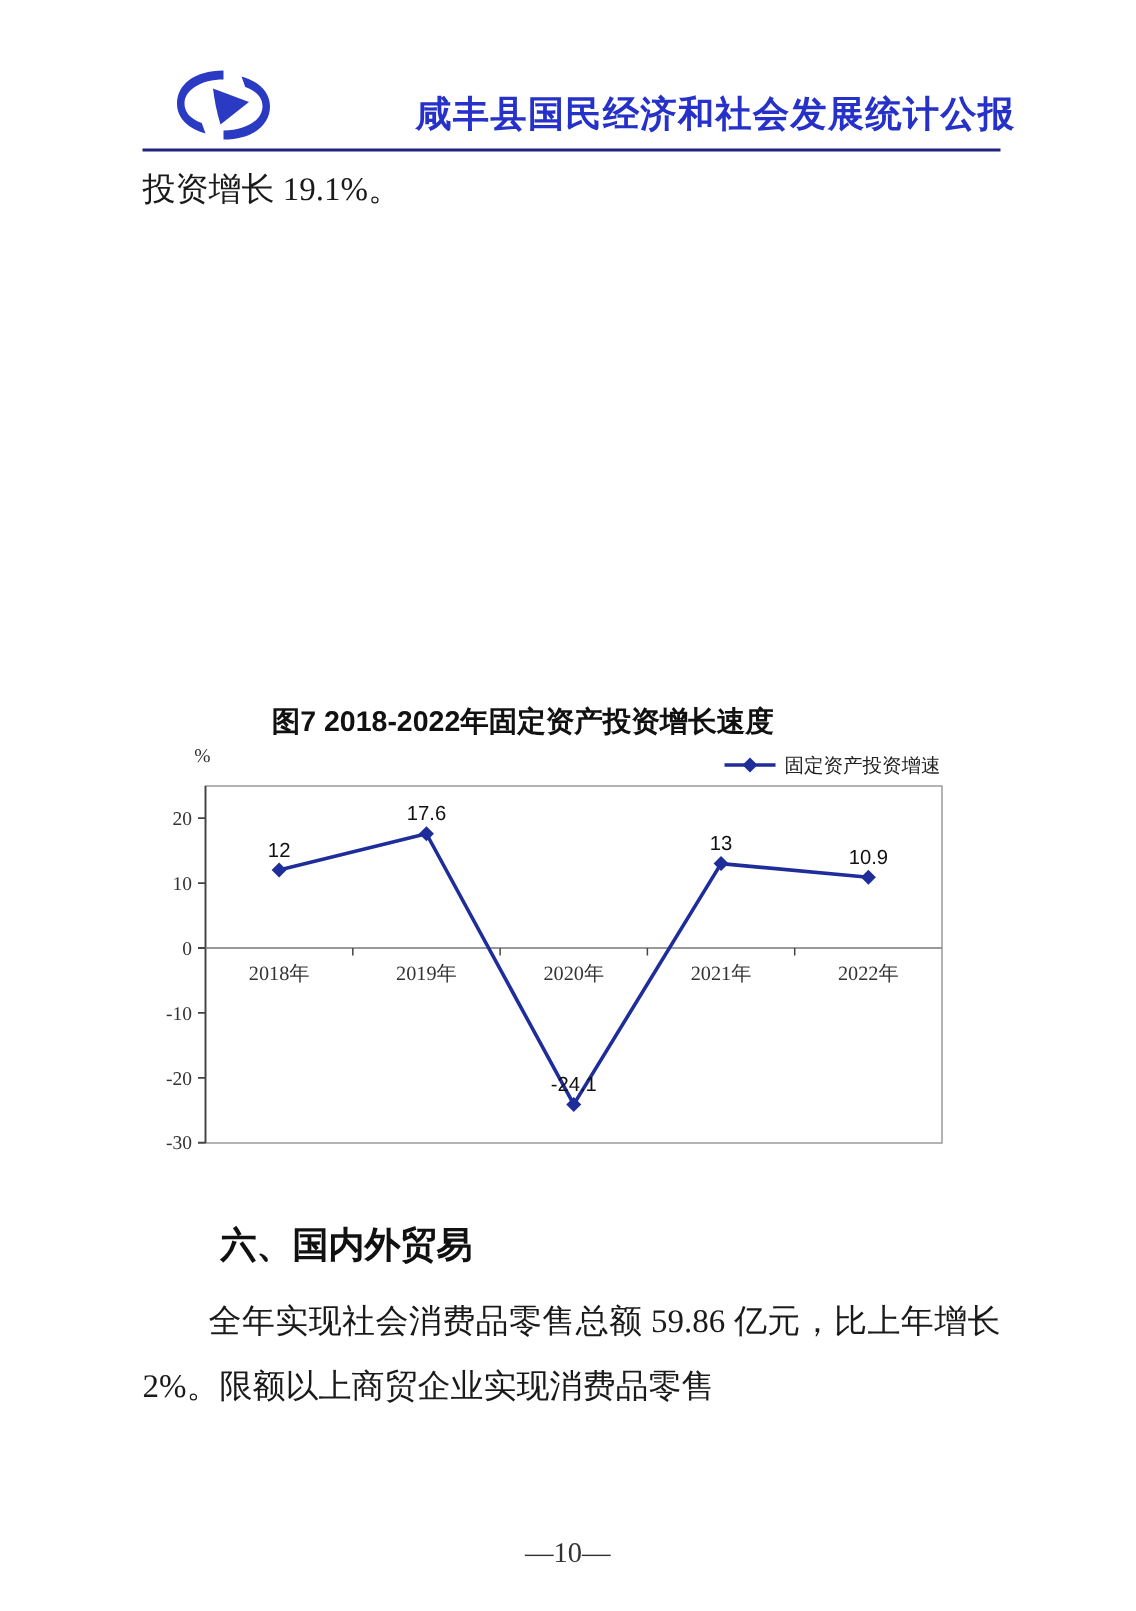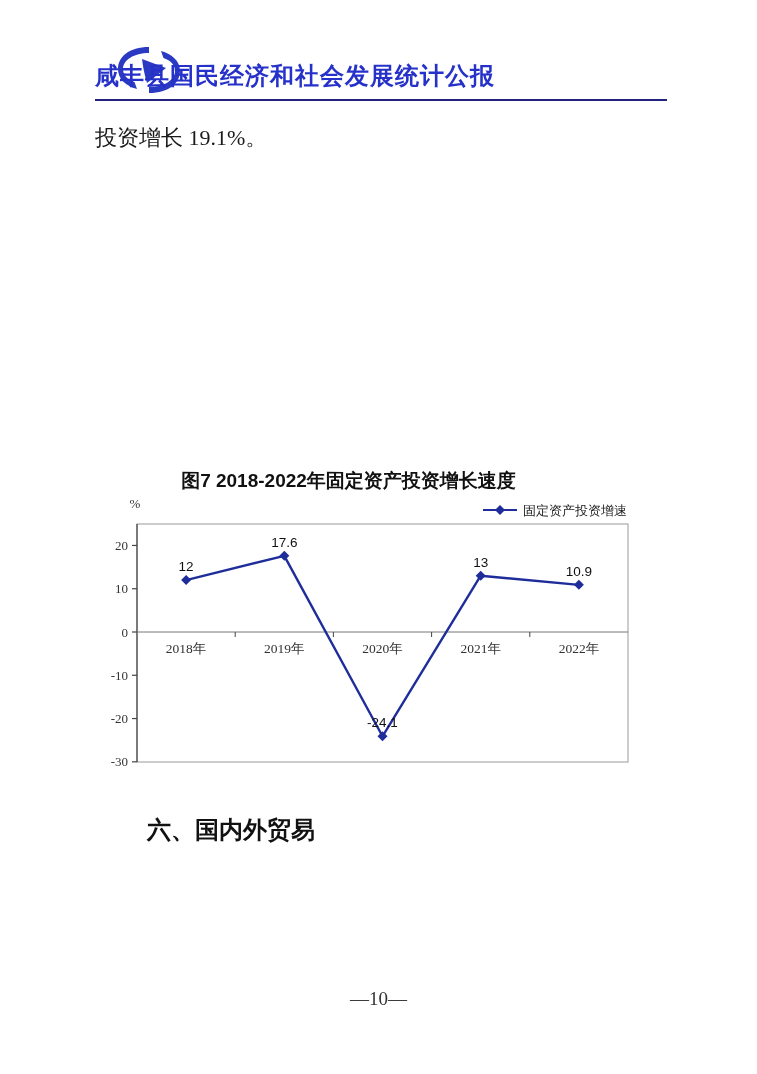--- a/index.html
+++ b/index.html
@@ -4,28 +4,28 @@
 <style>
   html,body { margin:0; padding:0; background:#ffffff; }
   .page {
     position:relative; width:757px; height:1074px; margin:0 auto;
     background:#ffffff; overflow:hidden;
     font-family:"Liberation Serif","DejaVu Serif",serif; color:#1a1a1a;
   }
   
   .hdr-logo { position:absolute; left:110px; top:42px; width:78px; height:56px; }
   .hdr-title {
-    position:absolute; left:95px; top:60px; width:572px; text-align:left;
+    position:absolute; left:105px; top:60px; width:572px; text-align:right;
     font-family:"Liberation Sans","DejaVu Sans",sans-serif;
     font-weight:bold; font-size:24px; letter-spacing:1px; color:#2531c8;
   }
   .hdr-rule { position:absolute; left:95px; top:99px; width:572px; height:2px; background:#23237d; }
   
   .text-main {
-    position:absolute; left:95px; top:116px; width:572px;
+    position:absolute; left:95px; top:104px; width:572px;
     font-size:22px; line-height:43.4px; text-align:justify; text-justify:inter-character;
   }
   .text-main p { margin:0; }
   .text-main p.indent { text-indent:2em; }
   
   .chart-title {
     position:absolute; left:0; top:468px; width:697px; text-align:center;
     font-family:"Liberation Sans","DejaVu Sans",sans-serif;
     font-weight:bold; font-size:19px; color:#111;
   }
@@ -36,21 +36,21 @@
     font-family:"Liberation Sans","DejaVu Sans",sans-serif;
     font-weight:bold; font-size:24px; color:#111;
   }
   .text-trade {
     position:absolute; left:95px; top:859px; width:572px;
     font-size:22px; line-height:43.4px; text-align:justify; text-justify:inter-character;
   }
   .text-trade p { margin:0; text-indent:2em; }
   
   .footer {
-    position:absolute; left:0; top:988px; width:757px; text-align:center;
+    position:absolute; left:0; top:1025px; width:757px; text-align:center;
     font-size:19px; color:#333;
   }
 </style>
 </head>
 <body>
 
 <div class="page">
 
   <svg class="hdr-logo" viewBox="0 0 78 56">
     <path d="M39 5 C19 5 8 15 8 27 c0 10 8 17 19 20 l-2.5-7 C16 37 13 32 13 27 c0-9 11-16 26-16 z" fill="#2b3ac2"></path>
@@ -103,16 +103,19 @@
         <text x="395.7" y="72.74545454545455" text-anchor="middle" font-size="13.5" font-family="&quot;Liberation Sans&quot;,&quot;DejaVu Sans&quot;,sans-serif" fill="#111">13</text>
         <path d="M493.90000000000003 85.83272727272728 L498.90000000000003 90.83272727272728 L493.90000000000003 95.83272727272728 L488.90000000000003 90.83272727272728 Z" fill="#1f2d9b"></path>
         <text x="493.90000000000003" y="81.83272727272728" text-anchor="middle" font-size="13.5" font-family="&quot;Liberation Sans&quot;,&quot;DejaVu Sans&quot;,sans-serif" fill="#111">10.9</text>
         <line x1="398" y1="16" x2="432" y2="16" stroke="#1f2d9b" stroke-width="2.2"></line>
         <path d="M415 11 L420 16 L415 21 L410 16 Z" fill="#1f2d9b"></path>
         <text x="438" y="20.5" text-anchor="start" font-size="13" font-family="&quot;Liberation Serif&quot;,&quot;DejaVu Serif&quot;,serif" fill="#222">固定资产投资增速</text>
       </svg>
   </div>
 
   <div class="section-heading">六、国内外贸易</div>
+  <div class="text-trade">
+    <p>全年实现社会消费品零售总额 59.86 亿元，比上年增长 2%。限额以上商贸企业实现消费品零售</p>
+  </div>
 
   <div class="footer">—10—</div>
 
 </div>
 
 </body></html>

